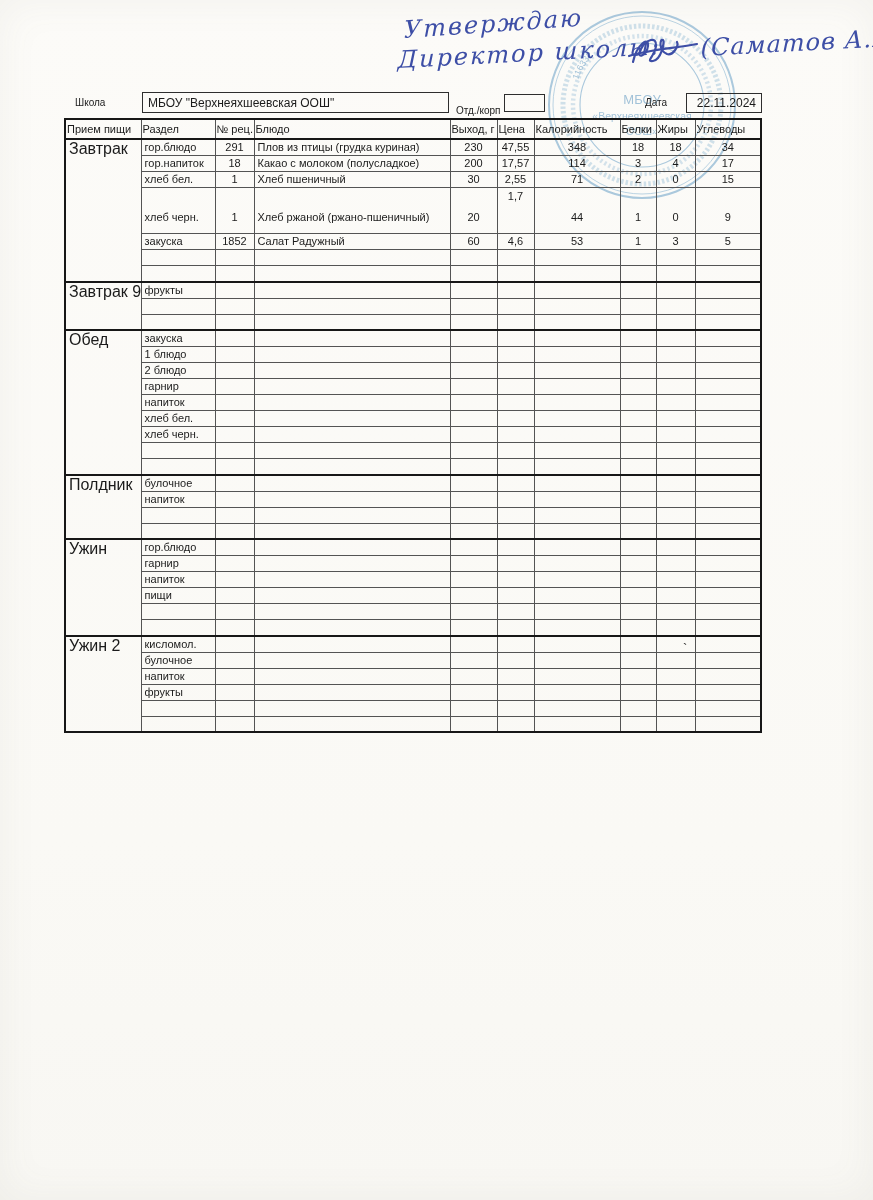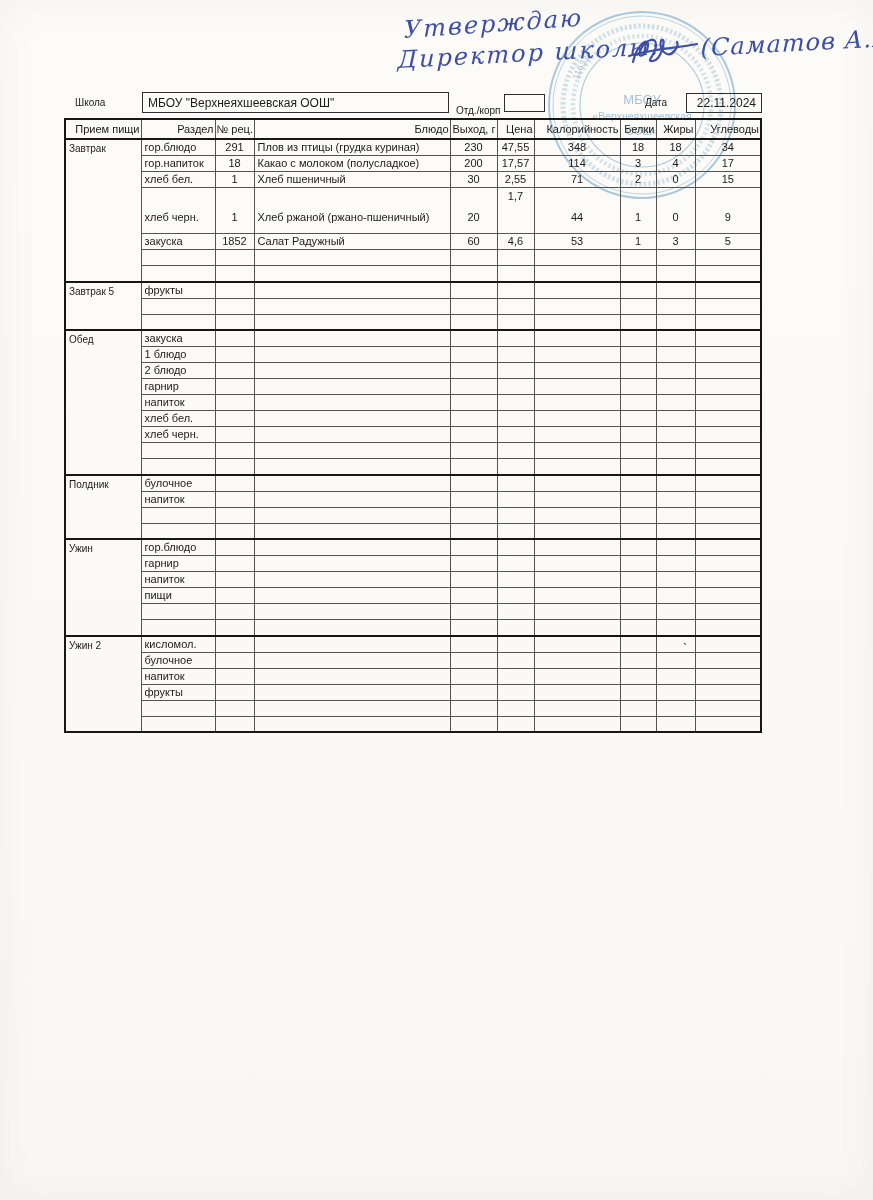--- a/index.html
+++ b/index.html
@@ -30,25 +30,25 @@
   #schoolBox{left:142px;top:92px;width:307px;height:21px;}
   #deptLbl{left:456px;top:105px;}
   #deptBox{left:504px;top:94px;width:41px;height:18px;border-width:1.3px;}
   #dateLbl{left:645px;top:97px;}
   #dateBox{left:686px;top:93px;width:76px;height:20px;justify-content:flex-end;}
   
   .menu-table{position:absolute;left:64px;top:118px;width:696px;
     border-collapse:collapse;table-layout:fixed;border:2.4px solid #171717;}
   .menu-table td{border:1px solid #545454;height:16px;padding:0 3px;font-size:11px;
     line-height:15px;overflow:hidden;white-space:nowrap;box-sizing:border-box;}
-  .menu-table thead td{text-align:right;height:20px;border-bottom:2.2px solid #171717;
+  .menu-table thead td{text-align:left;height:20px;border-bottom:2.2px solid #171717;
     padding:0 1px;}
   .menu-table tbody{border-top:2.2px solid #171717;}
   .menu-table td.num{text-align:center;}
-  .menu-table td.meal-cell{vertical-align:top;font-size:10px;padding-top:1px;margin-left:12px;}
+  .menu-table td.meal-cell{vertical-align:top;font-size:16px;padding-top:1px;margin-left:12px;}
   .menu-table tr.tall td{height:46px;vertical-align:bottom;padding-bottom:8px;}
   .menu-table tr.tall td.cena-top{vertical-align:top;padding-top:1px;}
   .stray{position:absolute;left:683px;top:641px;font-size:13px;color:#333;}
 </style>
 </head>
 <body>
 
 <div class="page">
 
   <svg class="stamp" width="200" height="200" viewBox="0 0 200 200">
@@ -187,21 +187,21 @@
           <td class="num"></td>
           <td class="num"></td>
           <td class="num"></td>
           <td class="num"></td>
           <td class="num"></td>
           <td class="num"></td>
         </tr>
       </tbody>
       <tbody>
         <tr>
-          <td rowspan="3" class="meal-cell">Завтрак 5</td>
+          <td rowspan="3" class="meal-cell">Завтрак 9</td>
           <td>фрукты</td>
           <td class="num"></td>
           <td></td>
           <td class="num"></td>
           <td class="num"></td>
           <td class="num"></td>
           <td class="num"></td>
           <td class="num"></td>
           <td class="num"></td>
         </tr>

